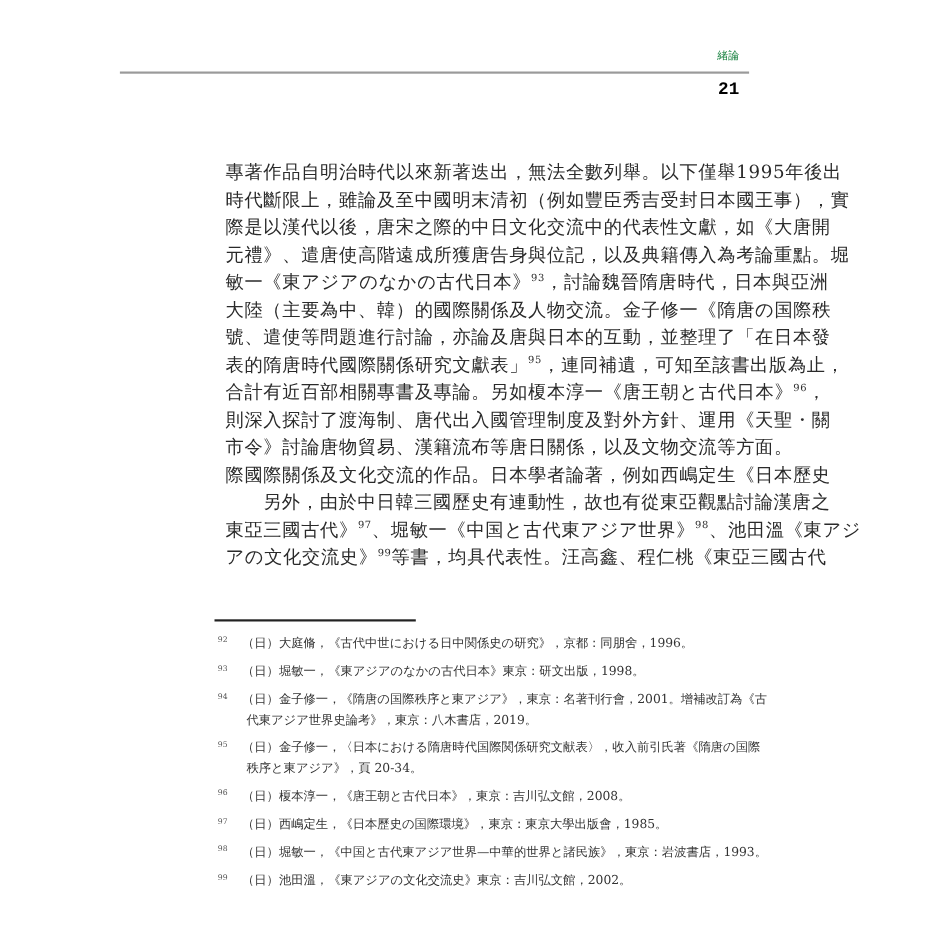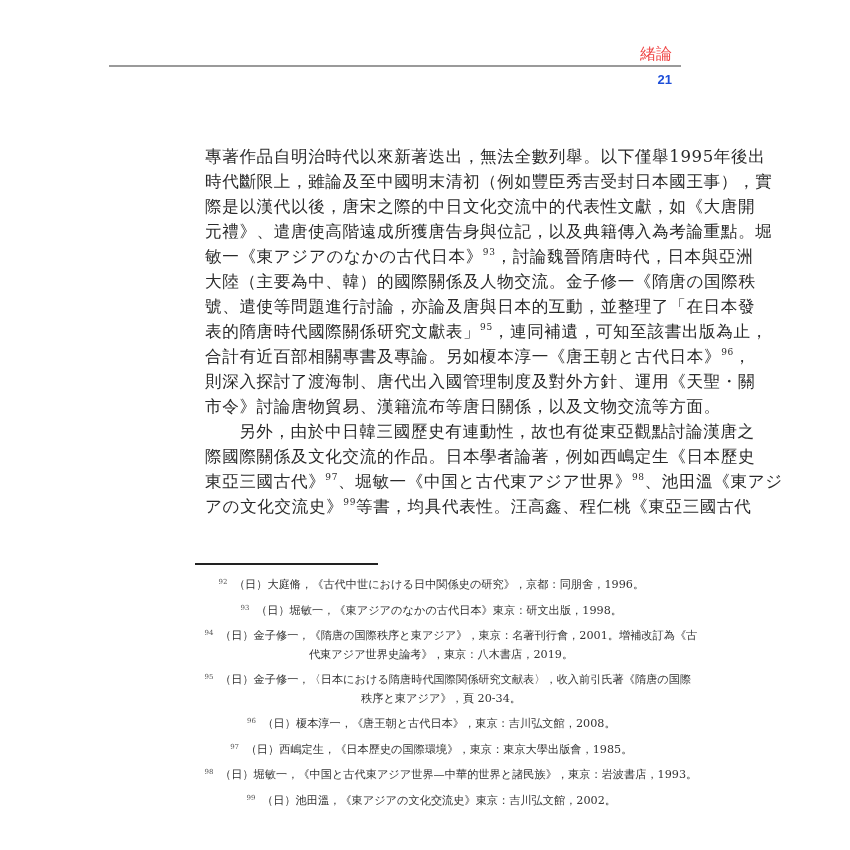--- a/index.html
+++ b/index.html
@@ -1,32 +1,32 @@
 <!DOCTYPE html>
 <html><head>
 <meta charset="utf-8">
 <style>
   html, body { margin: 0; padding: 0; background: #ffffff; }
   body { width: 850px; height: 850px; position: relative; overflow: hidden;
          font-family: "DejaVu Serif", "Liberation Serif", serif; color: #2a2a2a; }
-  .running-head { position: absolute; right: 178px; top: 44px; font-size: 16px;
-                  color: #ef4444; font-family: "DejaVu Sans", sans-serif; }
+  .running-head { position: absolute; right: 178px; top: 44px; font-size: 10px;
+                  color: #15803d; font-family: "DejaVu Sans", sans-serif; }
   .head-rule { position: absolute; left: 109px; top: 65px; width: 572px; height: 2px; background: #9a9a9a; }
-  .page-num { position: absolute; right: 178px; top: 72px; font-size: 13px; font-weight: bold;
-              color: #1d4ed8; font-family: Liberation Sans, sans-serif; }
+  .page-num { position: absolute; right: 178px; top: 72px; font-size: 16px; font-weight: bold;
+              color: #000000; font-family: Liberation Mono, monospace; }
   .body-text { position: absolute; left: 205px; top: 144px; width: 446px; }
   .para { margin: 0; font-size: 16.6px; line-height: 25px; letter-spacing: 0.6px;
           text-align: justify; text-align-last: left; word-break: break-all; }
   .line { display: block; white-space: nowrap; height: 25px; }
   .indent { padding-left: 34px; }
   sup { font-size: 9px; vertical-align: 7px; line-height: 0; }
   .fn-rule { position: absolute; left: 195px; top: 563px; width: 183px; height: 2px; background: #222; }
   .footnotes { position: absolute; left: 198px; top: 573px; width: 460px;
                font-size: 11.2px; color: #333; }
-  .fn { display: block; line-height: 18.5px; white-space: nowrap; text-align: center; }
+  .fn { display: block; line-height: 18.5px; white-space: nowrap; }
   .fn-cont { display: block; line-height: 18.5px; padding-left: 26px; white-space: nowrap; }
   .fn-num { display: inline-block; width: 22px; font-size: 7px; vertical-align: 4px; color: #555; }
   .fn + .fn { margin-top: 4px; }
 </style>
 </head>
 <body>
 
 <div class="running-head">緒論</div>
 <div class="head-rule"></div>
 <div class="page-num">21</div>
@@ -39,22 +39,22 @@
     <span class="line">元禮》、遣唐使高階遠成所獲唐告身與位記，以及典籍傳入為考論重點。堀</span>
     <span class="line"><span>敏一《東アジアのなかの古代日本》</span><sup>93</sup><span>，討論魏晉隋唐時代，日本與亞洲</span></span>
     <span class="line">大陸（主要為中、韓）的國際關係及人物交流。金子修一《隋唐の国際秩</span>
     <span class="line">號、遣使等問題進行討論，亦論及唐與日本的互動，並整理了「在日本發</span>
     <span class="line"><span>表的隋唐時代國際關係研究文獻表」</span><sup>95</sup><span>，連同補遺，可知至該書出版為止，</span></span>
     <span class="line"><span>合計有近百部相關專書及專論。另如榎本淳一《唐王朝と古代日本》</span><sup>96</sup><span>，</span></span>
     <span class="line">則深入探討了渡海制、唐代出入國管理制度及對外方針、運用《天聖・關</span>
     <span class="line">市令》討論唐物貿易、漢籍流布等唐日關係，以及文物交流等方面。</span>
   </p>
   <p class="para">
+    <span class="line">際國際關係及文化交流的作品。日本學者論著，例如西嶋定生《日本歷史</span>
     <span class="line indent">另外，由於中日韓三國歷史有連動性，故也有從東亞觀點討論漢唐之</span>
-    <span class="line">際國際關係及文化交流的作品。日本學者論著，例如西嶋定生《日本歷史</span>
     <span class="line"><span>東亞三國古代》</span><sup>97</sup><span>、堀敏一《中国と古代東アジア世界》</span><sup>98</sup><span>、池田溫《東アジ</span></span>
     <span class="line"><span>アの文化交流史》</span><sup>99</sup><span>等書，均具代表性。汪高鑫、程仁桃《東亞三國古代</span></span>
   </p>
 </div>
 
 <div class="fn-rule"></div>
 
 <div class="footnotes">
   <div class="fn"><span class="fn-num">92</span><span>（日）大庭脩，《古代中世における日中関係史の研究》，京都：同朋舍，1996。</span></div>
   <div class="fn"><span class="fn-num">93</span><span>（日）堀敏一，《東アジアのなかの古代日本》東京：研文出版，1998。</span></div>

